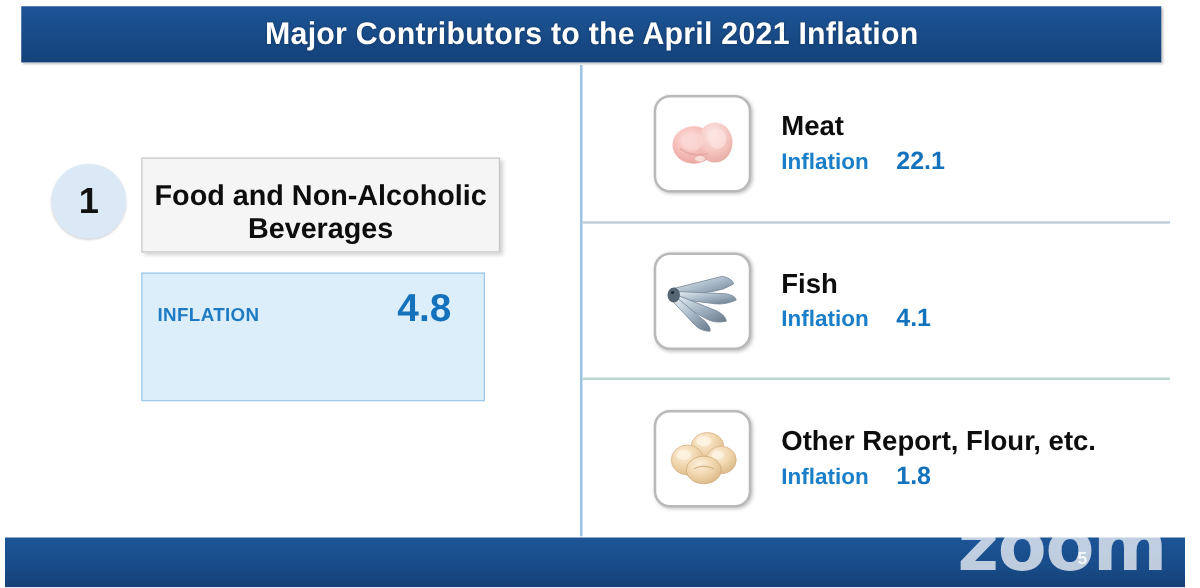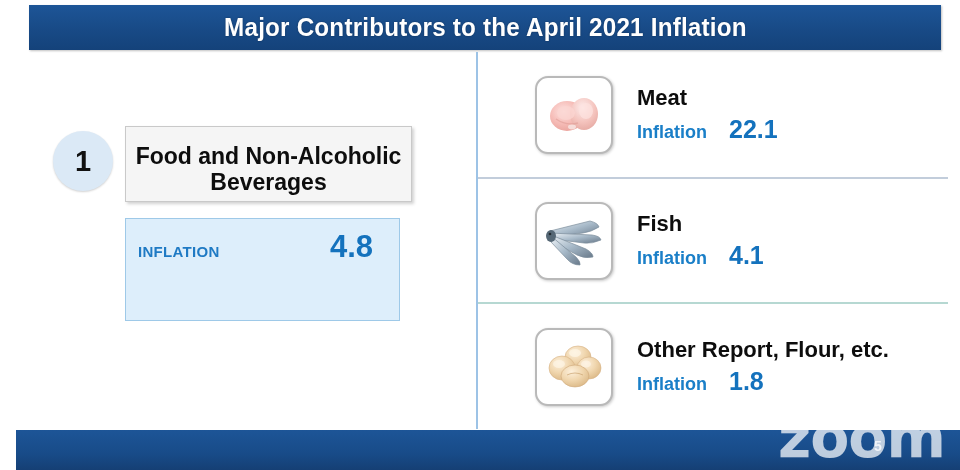--- a/index.html
+++ b/index.html
@@ -10,21 +10,21 @@
   body {
     width: 960px;
     height: 470px;
     overflow: hidden;
     font-family: "Liberation Sans", sans-serif;
     position: relative;
   }
 
   #slide {
     position: absolute;
-    left: 16px; top: 0;
+    left: 4px; top: 0;
     width: 944px;
     height: 470px;
     background: #ffffff;
     overflow: hidden;
   }
 
   
   .title-banner {
     position: absolute;
     left: 13px;
@@ -209,21 +209,21 @@
     display: flex;
     align-items: baseline;
     white-space: nowrap;
   }
   .item-metric-label {
     font-size: 18px;
     font-weight: bold;
     color: #1a7fc8;
   }
   .item-metric-value {
-    font-size: 25px;
+    font-size: 20px;
     font-weight: bold;
     color: #1472bd;
     margin-left: 22px;
     line-height: 1;
   }
 
   
   .footer-bar {
     position: absolute;
     left: 0;

